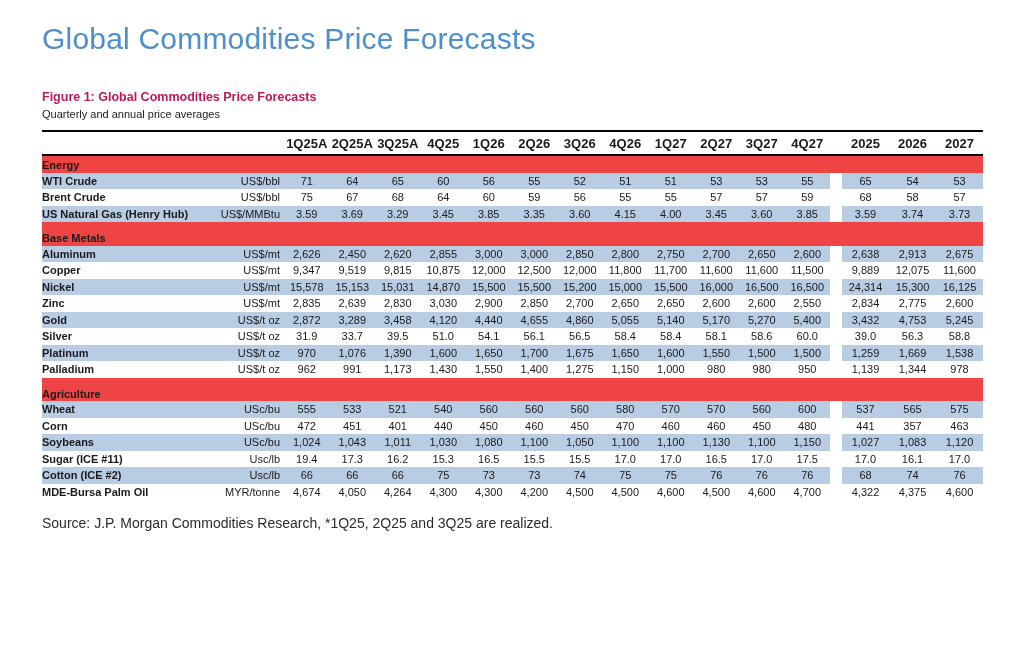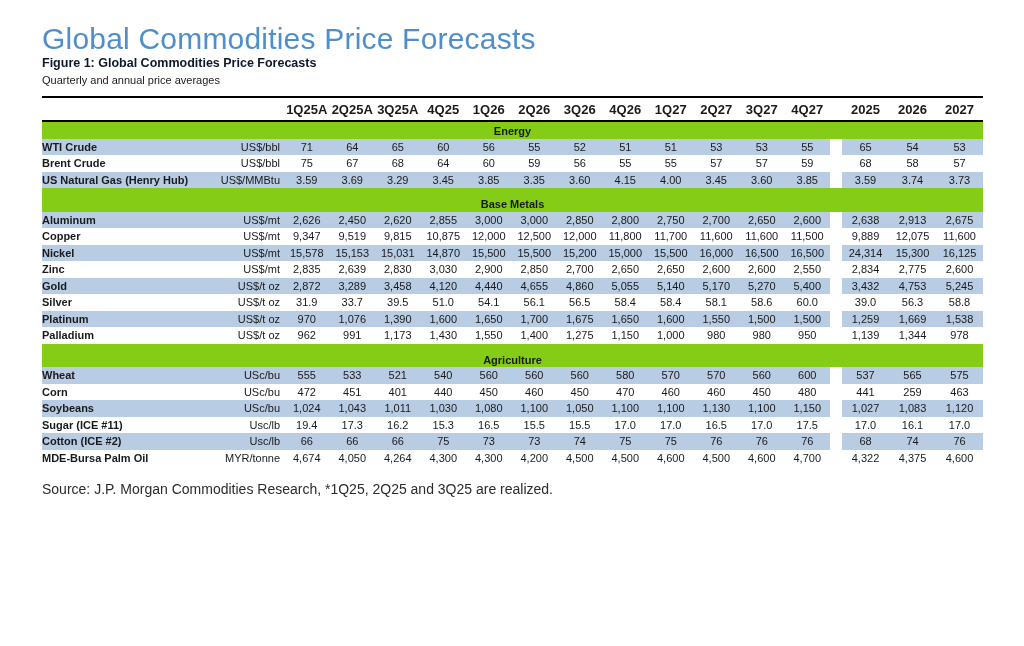--- a/index.html
+++ b/index.html
@@ -15,23 +15,24 @@
 
   .doc-title {
     font-size: 30px;
     font-weight: 400;
     color: #4e8fcb;
     margin: 6px 0 0 0;
     letter-spacing: 0.2px;
   }
 
   .figure-caption {
+    margin-top: 34px;
     font-size: 12.5px;
     font-weight: bold;
-    color: #0f172a;
+    color: #be185d;
   }
   .figure-subtitle {
     margin-top: 4px;
     font-size: 11px;
     color: #1a1a1a;
   }
 
   table.ftable {
     border-collapse: collapse;
     table-layout: fixed;
@@ -63,23 +64,23 @@
     white-space: nowrap;
     overflow: hidden;
   }
   .ftable td.name { text-align: left; font-weight: bold; }
   .ftable td.unit { text-align: right; padding-right: 4px; font-weight: normal; }
   .ftable td.gap  { background: #ffffff !important; }
 
   .ftable tr.hl td { background: #b8cce4; }
 
   .ftable tr.section td {
-    text-align: center;
+    text-align: left;
     font-weight: bold;
-    background: #84cc16;
+    background: #ef4444;
     padding-top: 3px;
     padding-bottom: 1px;
   }
   .ftable tr.section.section-gap td { padding-top: 10px; }
 
   .source-note {
     margin-top: 15px;
     font-size: 14px;
     color: #2b2b2b;
   }
@@ -396,21 +397,21 @@
           <td class="q">450</td>
           <td class="q">460</td>
           <td class="q">450</td>
           <td class="q">470</td>
           <td class="q">460</td>
           <td class="q">460</td>
           <td class="q">450</td>
           <td class="q">480</td>
           <td class="gap"></td>
           <td class="annual">441</td>
-          <td class="annual">259</td>
+          <td class="annual">357</td>
           <td class="annual">463</td>
         </tr>
         <tr class="hl">
           <td class="name">Soybeans</td>
           <td class="unit">USc/bu</td>
           <td class="q">1,024</td>
           <td class="q">1,043</td>
           <td class="q">1,011</td>
           <td class="q">1,030</td>
           <td class="q">1,080</td>

